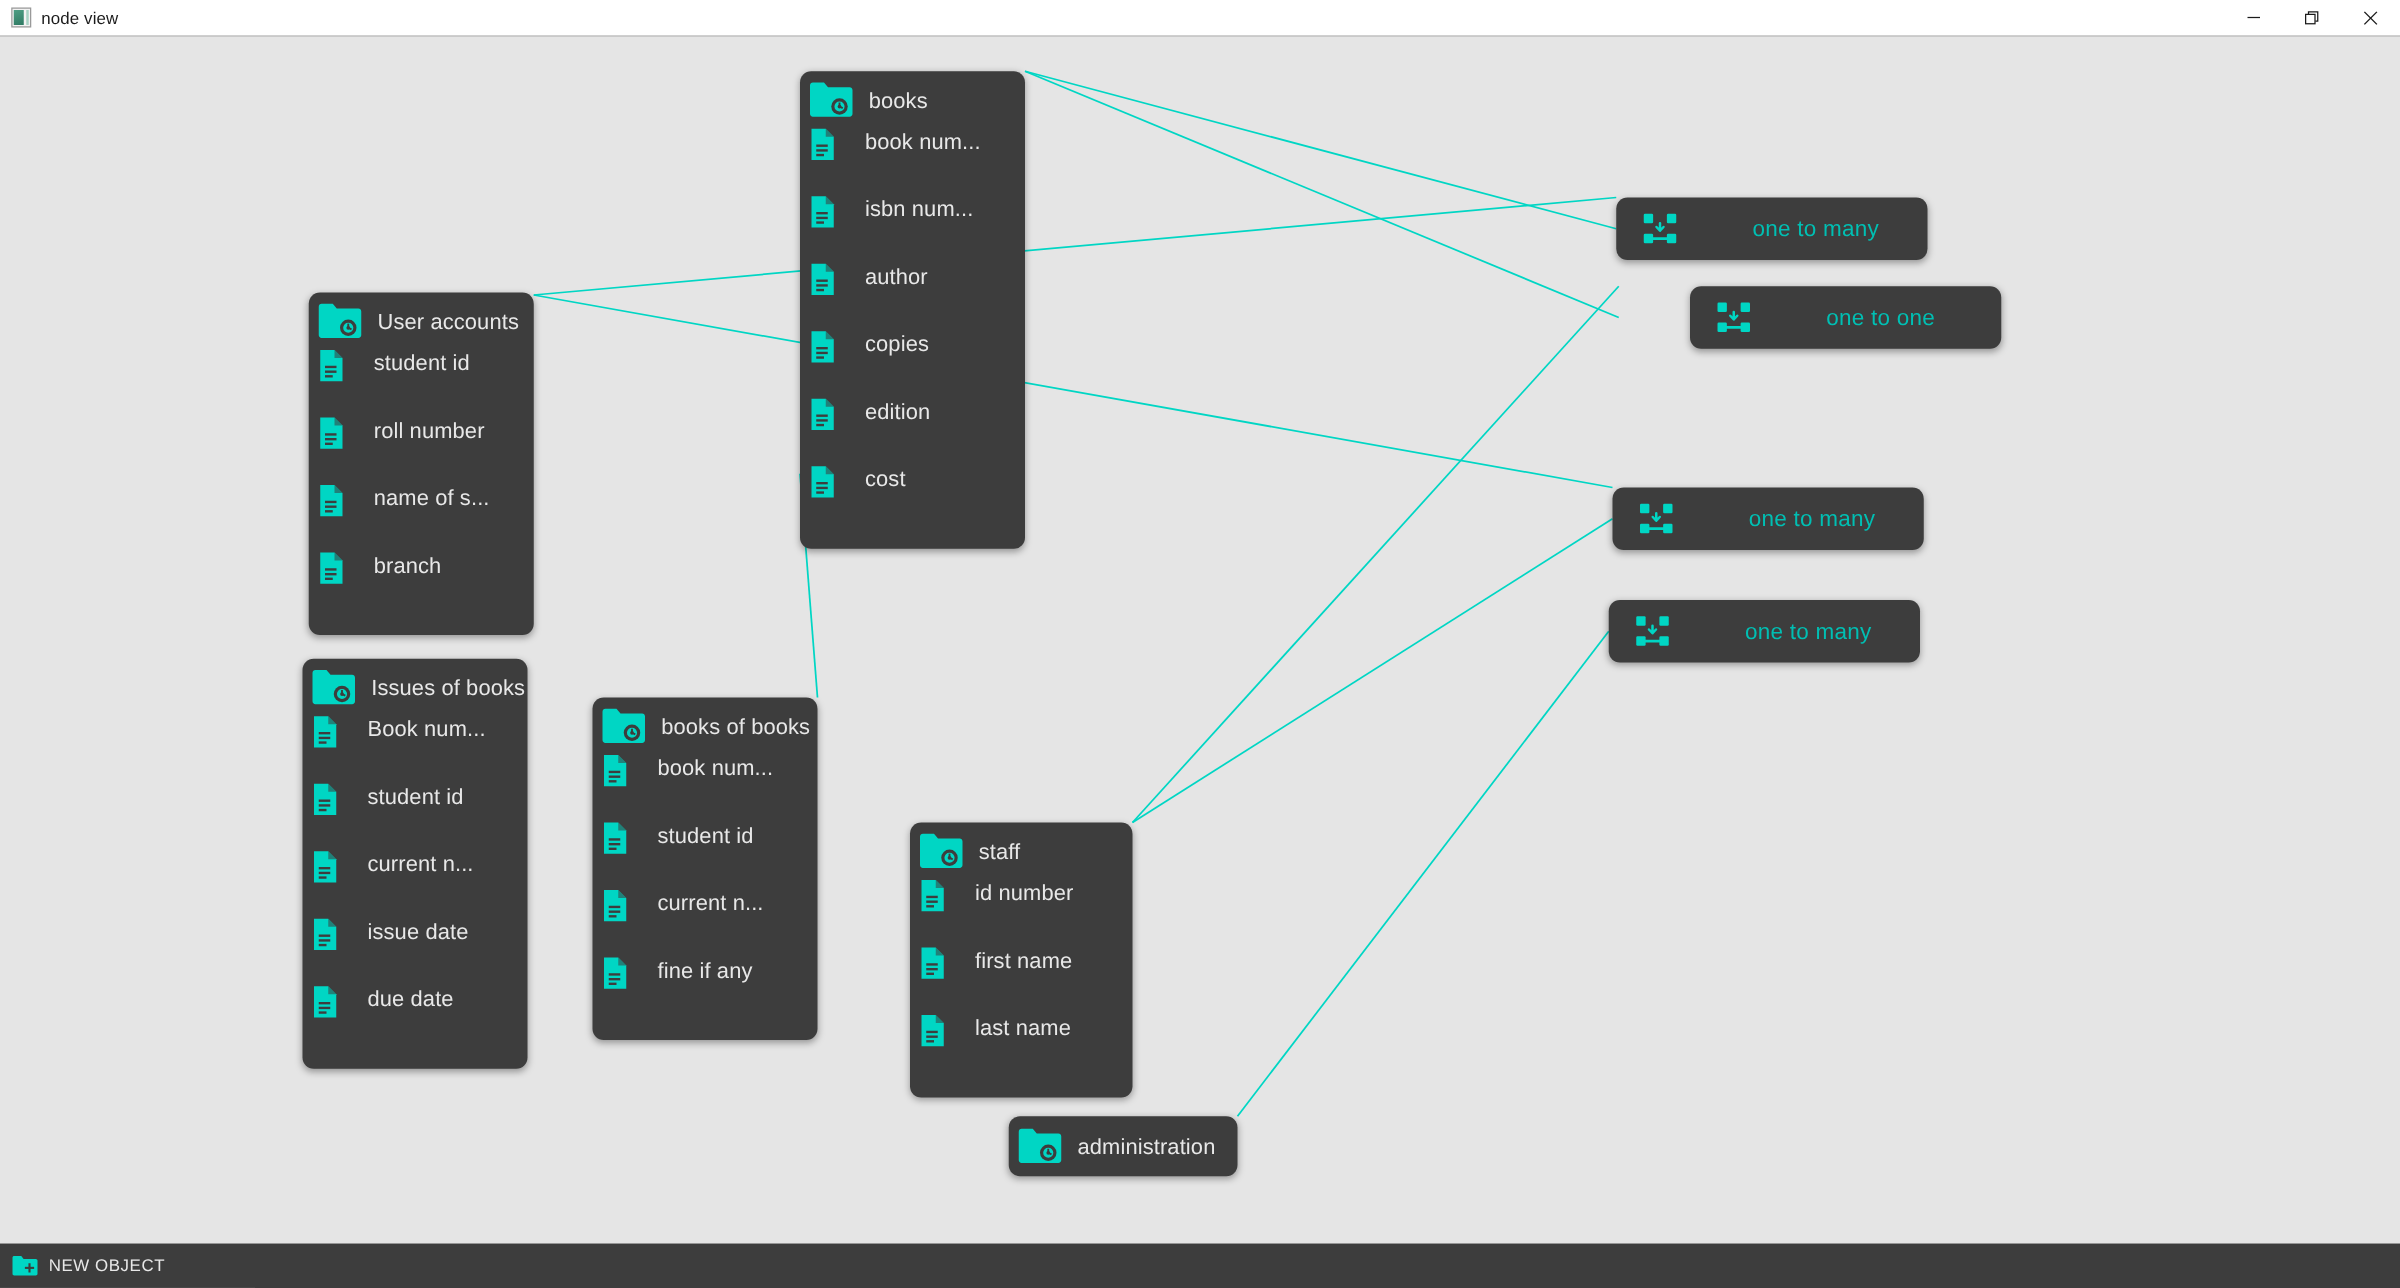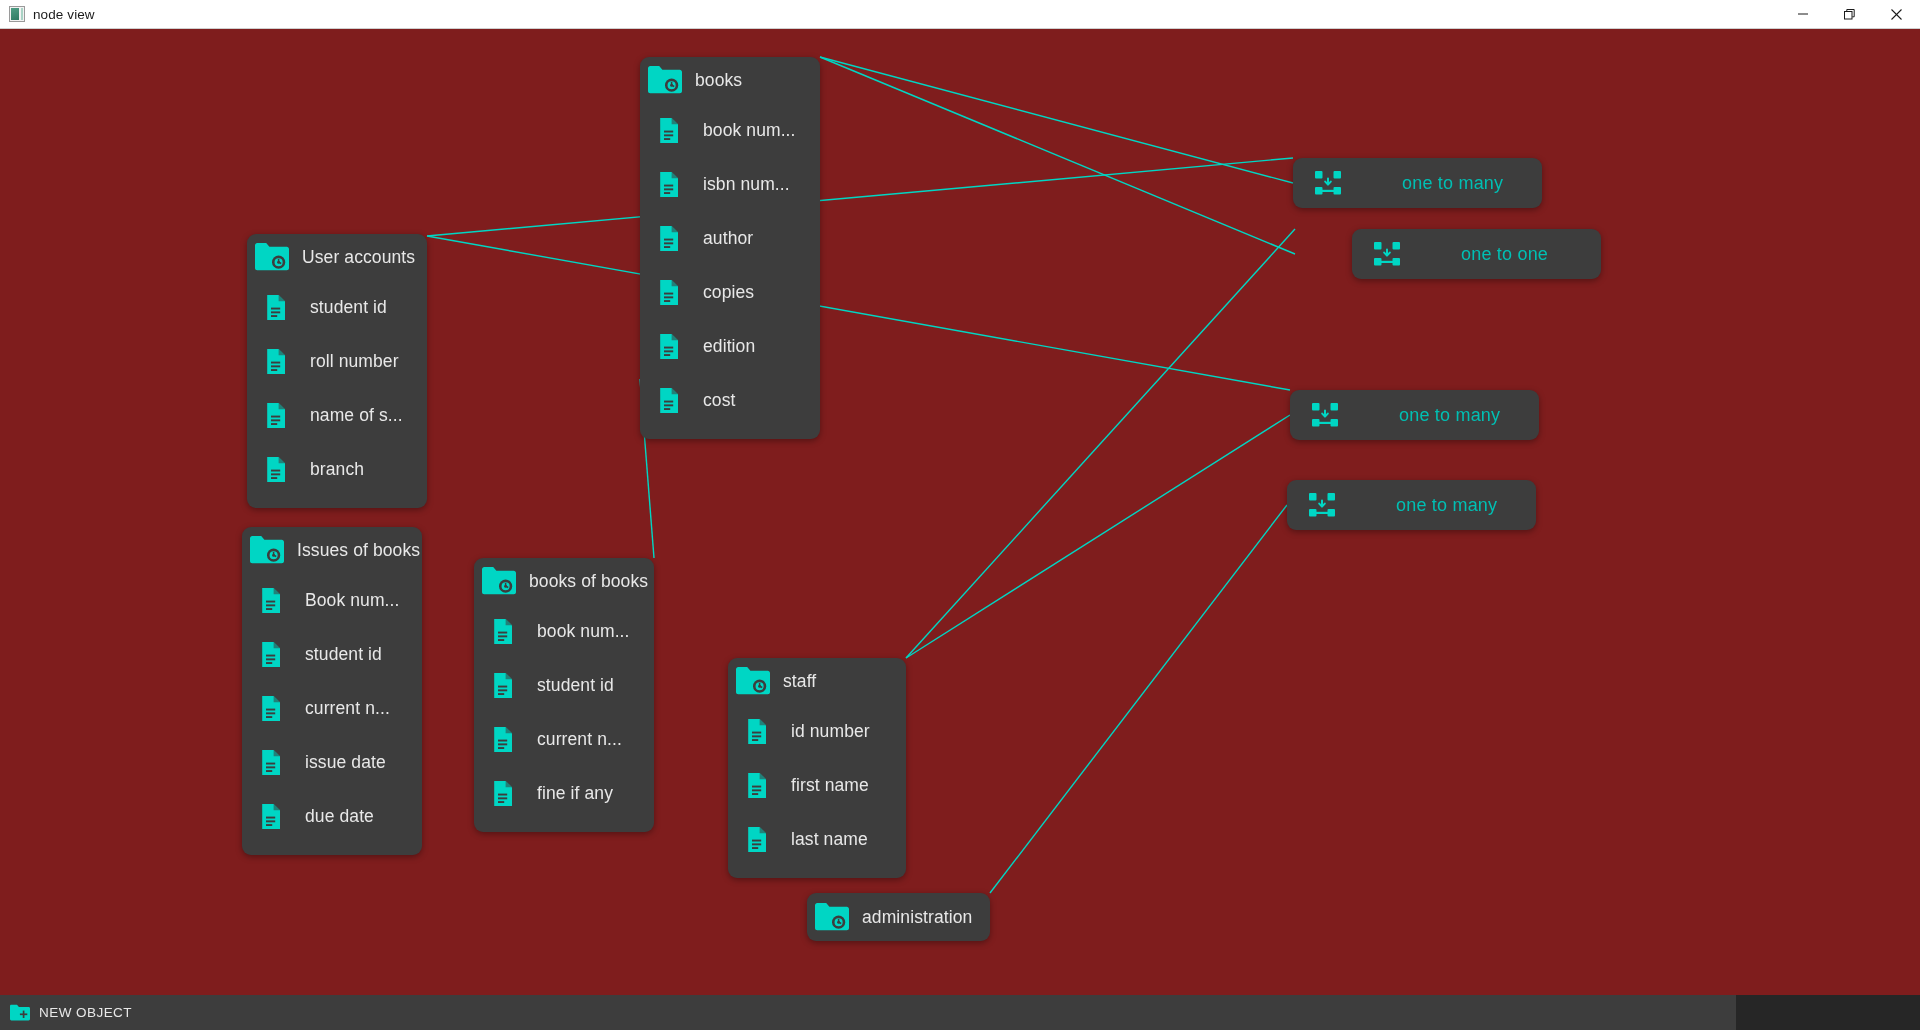--- a/index.html
+++ b/index.html
@@ -62,21 +62,21 @@
     cursor: default;
   }
   .winbtn svg { display: block; }
 
   
   #canvas {
     position: absolute;
     top: 29px; left: 0;
     width: 1920px;
     height: 966px;
-    background: #7f1d1d;
+    background: #e5e5e5;
     overflow: hidden;
   }
   #edges {
     position: absolute;
     top: 0; left: 0;
     width: 1920px; height: 966px;
     pointer-events: none;
   }
 
   
@@ -97,23 +97,23 @@
     gap: 13px;
     white-space: nowrap;
   }
   .node-title {
     font-size: 17.5px;
     color: #e8e8e8;
     letter-spacing: 0.1px;
   }
   .field-row {
     display: flex;
-    align-items: center;
+    align-items: flex-start;
     height: 54px;
-    padding-left: 19px;
+    padding-left: 8px;
     padding-right: 20px;
     gap: 24px;
     white-space: nowrap;
   }
   .field-label {
     font-size: 17.5px;
     color: #e8e8e8;
     letter-spacing: 0.1px;
   }
   .node.compact { padding-bottom: 0; }
@@ -135,21 +135,21 @@
   .rel-label {
     font-size: 18px;
     color: #00bfb3;
     letter-spacing: 0.2px;
   }
 
   
   #statusbar {
     position: absolute;
     left: 0; bottom: 0;
-    width: 1736px;
+    width: 1920px;
     height: 35px;
     background: #3d3d3d;
     display: flex;
     align-items: center;
     z-index: 40;
   }
   #new-object-button {
     display: flex;
     align-items: center;
     gap: 9px;

